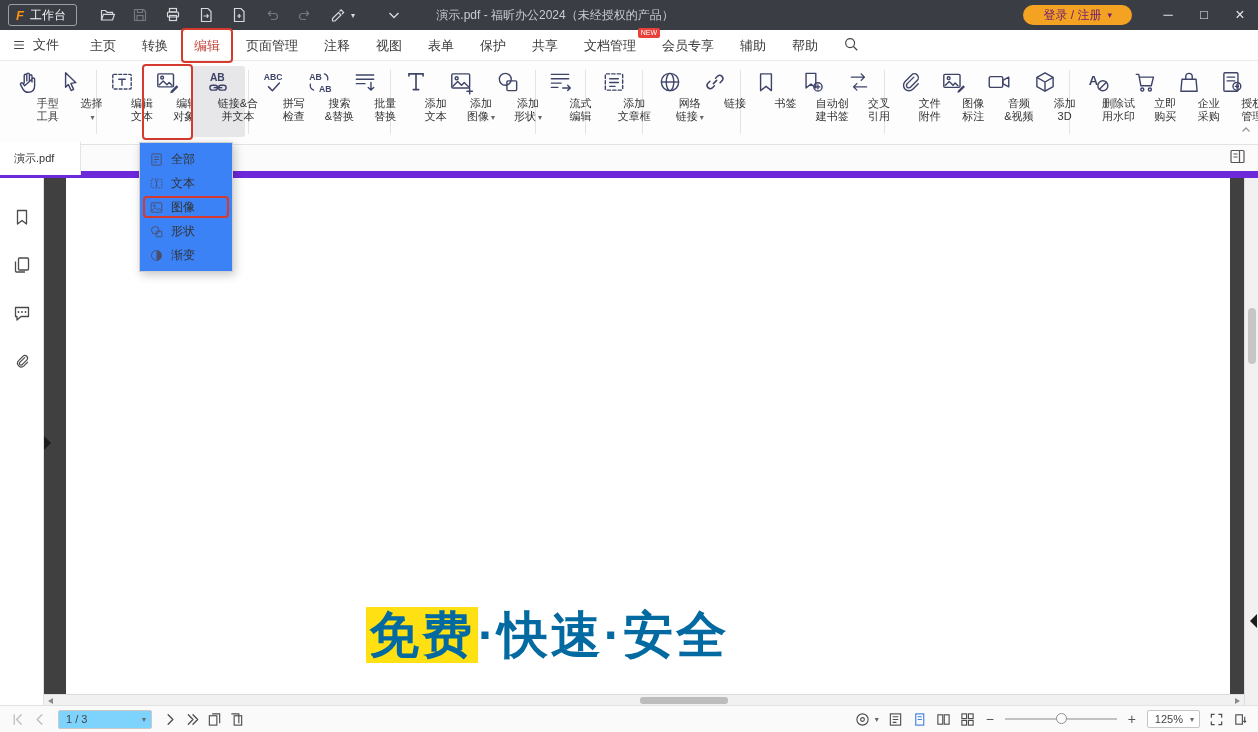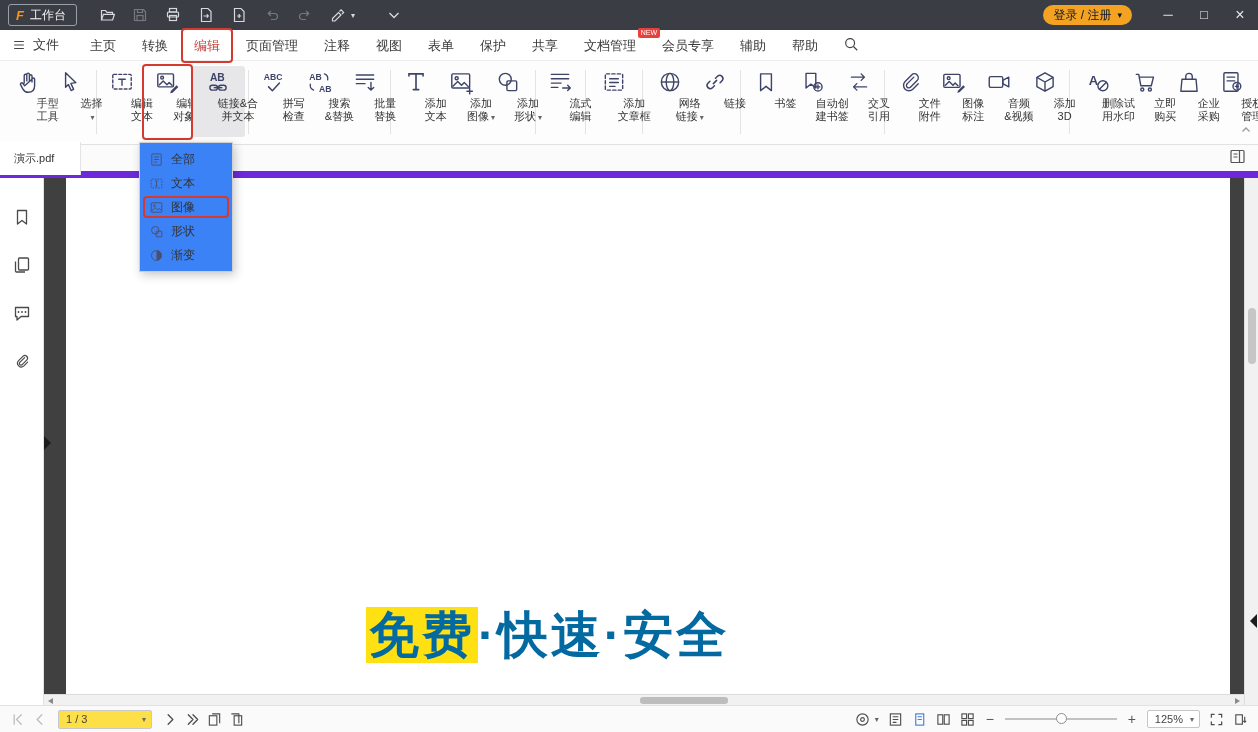--- a/index.html
+++ b/index.html
@@ -10,21 +10,21 @@
   
   .titlebar { position:relative; height:30px; background:#3a3d44; display:flex; align-items:center; padding:0 0 0 8px; }
   .ws-btn { display:flex; align-items:center; gap:6px; border:1px solid #9aa0a8; border-radius:3px; height:22px; padding:0 10px 0 7px; color:#f2f3f5; font-size:12px; cursor:default; }
   .ws-logo { color:#ff9210; font-weight:bold; font-style:italic; font-size:13px; }
   .tb-icons { display:flex; align-items:center; gap:17px; margin-left:22px; }
   .tb-icons svg { width:16px; height:16px; color:#d7d9dd; }
   .tb-icons .dim { opacity:.38; }
   .tb-caret-sm { color:#d7d9dd; font-size:8px; margin-left:-12px; }
   .tb-title { position:absolute; left:340px; width:430px; text-align:center; color:#c9ccd2; font-size:12px; white-space:nowrap; }
   .tb-right { margin-left:auto; display:flex; align-items:center; }
-  .login-pill { display:flex; align-items:center; gap:6px; background:#f3a321; color:#0f172a; font-size:12px; height:20px; border-radius:10px; padding:0 10px; margin-right:18px; }
+  .login-pill { display:flex; align-items:center; gap:6px; background:#f3a321; color:#701a75; font-size:12px; height:20px; border-radius:10px; padding:0 20px; margin-right:18px; }
   .pill-caret { font-size:9px; }
   .winbtn { width:36px; height:30px; line-height:30px; text-align:center; color:#e3e5e8; font-size:13px; }
   .winbtn.close { font-size:16px; }
 
   
   .menubar { height:31px; background:#fff; border-bottom:1px solid #ececec; display:flex; align-items:center; padding-left:12px; font-size:13px; color:#3a3a3a; position:relative; }
   .file-menu { display:flex; align-items:center; gap:7px; margin-right:18px; }
   .file-menu svg { width:14px; height:14px; color:#444; }
   .mtab { padding:0 13px; height:31px; line-height:31px; position:relative; white-space:nowrap; }
   .mtab.active { color:#c4473e; }
@@ -76,21 +76,21 @@
   
   .dropdown { position:absolute; left:139px; top:142px; width:94px; background:#3b82f6; border:1px solid #cfcfcf; box-shadow:2px 3px 9px rgba(0,0,0,.22); padding:4px 0; z-index:40; }
   .ditem { height:24px; display:flex; align-items:center; gap:7px; padding-left:9px; font-size:12px; color:#333; position:relative; }
   .ditem svg { width:15px; height:15px; color:#4a4f6e; flex:none; }
 
   
   .statusbar { height:27px; background:#fafafa; border-top:1px solid #e2e2e2; display:flex; align-items:center; padding:0 10px 0 10px; font-size:12px; color:#444; }
   .sb-left { display:flex; align-items:center; gap:7px; }
   .sb-left svg, .sb-right svg { width:15px; height:15px; color:#4d4d4d; }
   svg.gray { color:#bdbdbd; }
-  .pbox { width:94px; height:19px; border:1px solid #c9c9c9; border-radius:2px; background:#fde047; display:flex; align-items:center; font-size:11px; padding:0 5px 0 7px; margin:0 4px; }
+  .pbox { width:94px; height:19px; border:1px solid #c9c9c9; border-radius:2px; background:#7dd3fc; display:flex; align-items:center; font-size:11px; padding:0 5px 0 7px; margin:0 4px; }
   .pbox .flex1 { flex:1; }
   .pbox .caret { margin-left:4px; }
   .sb-right { margin-left:auto; display:flex; align-items:center; gap:9px; }
   .eyewrap { display:flex; align-items:center; gap:3px; }
   svg.blue { color:#3f7fe0; }
   .zsign { font-size:14px; color:#555; width:12px; text-align:center; }
   .slider { width:112px; height:16px; position:relative; }
   .strack { position:absolute; top:7px; left:0; right:0; height:2px; background:#c2c2c2; }
   .sthumb { position:absolute; left:50%; top:2px; width:11px; height:11px; margin-left:-5px; border-radius:50%; background:#fdfdfd; border:1px solid #8f8f8f; }
   .zbox { height:18px; border:1px solid #c6c6c6; background:#fff; border-radius:2px; display:flex; align-items:center; gap:5px; padding:0 5px 0 7px; font-size:11px; }
@@ -138,20 +138,21 @@
         </svg>
       <svg viewBox="0 0 16 16" fill="none" stroke="currentColor" stroke-width="1.2">
           <path d="M2.5 11.5l6-6 2.5 2.5-6 6h-2.5z"></path>
           <path d="M9.5 4.5l1.6-1.6 2.5 2.5L12 7"></path>
         </svg>
       <span class="tb-caret-sm">▾</span>
       <svg viewBox="0 0 16 16" fill="none" stroke="currentColor" stroke-width="1.4" style="margin-left:14px">
           <path d="M3.5 6l4.5 4.5L12.5 6"></path>
         </svg>
     </div>
+    <div class="tb-title">演示.pdf - 福昕办公2024（未经授权的产品）</div>
     <div class="tb-right">
       <div class="login-pill">
         <span>登录 / 注册</span>
         <span class="pill-caret">▾</span>
       </div>
       <span class="winbtn">─</span>
       <span class="winbtn">□</span>
       <span class="winbtn close">×</span>
     </div>
   </div>

